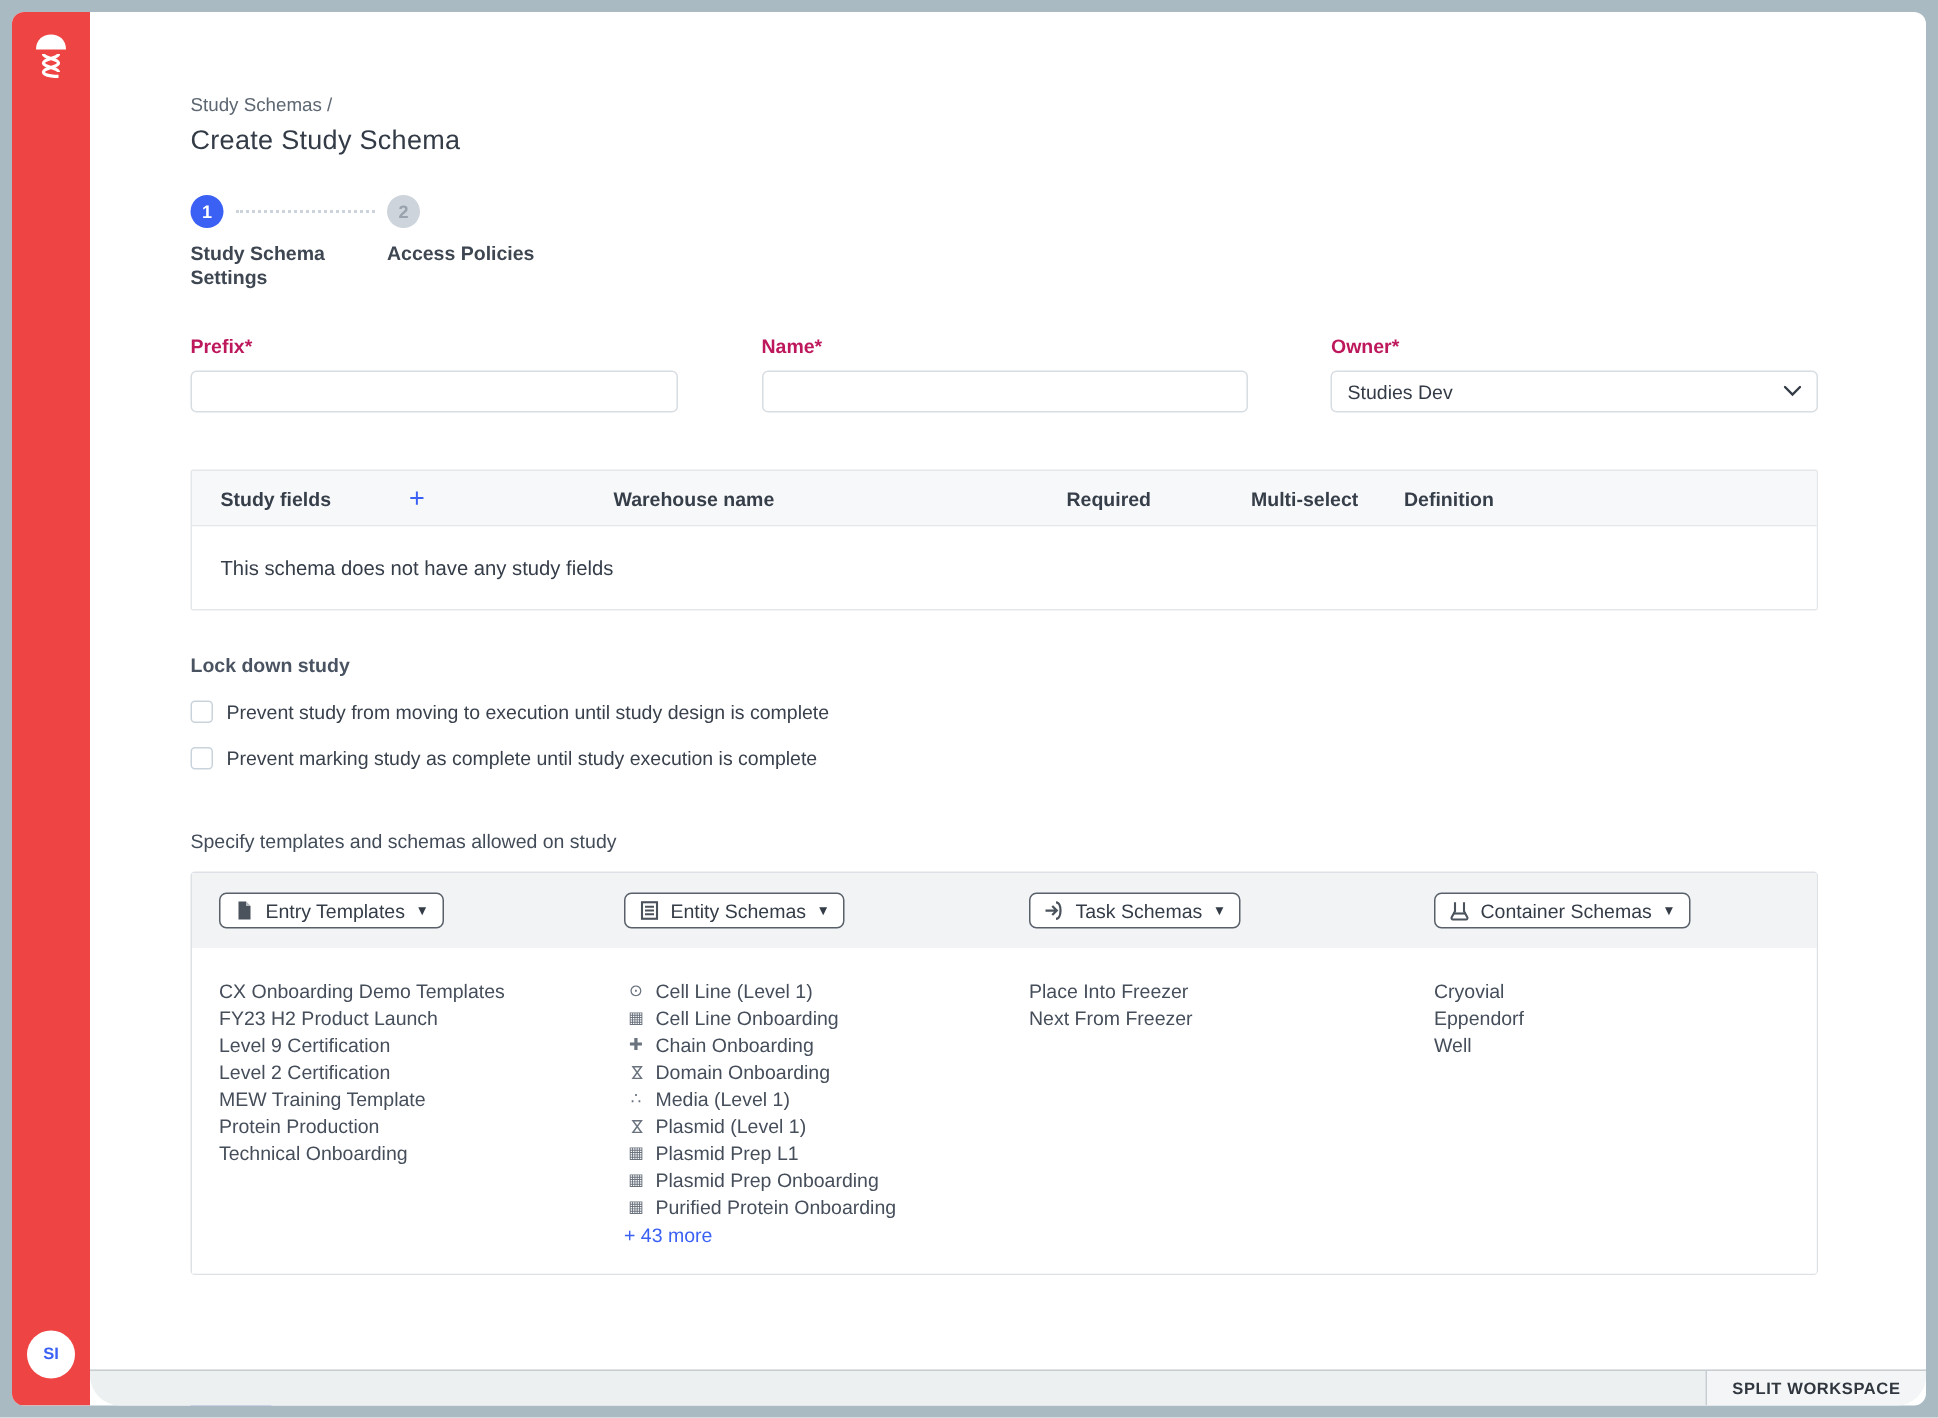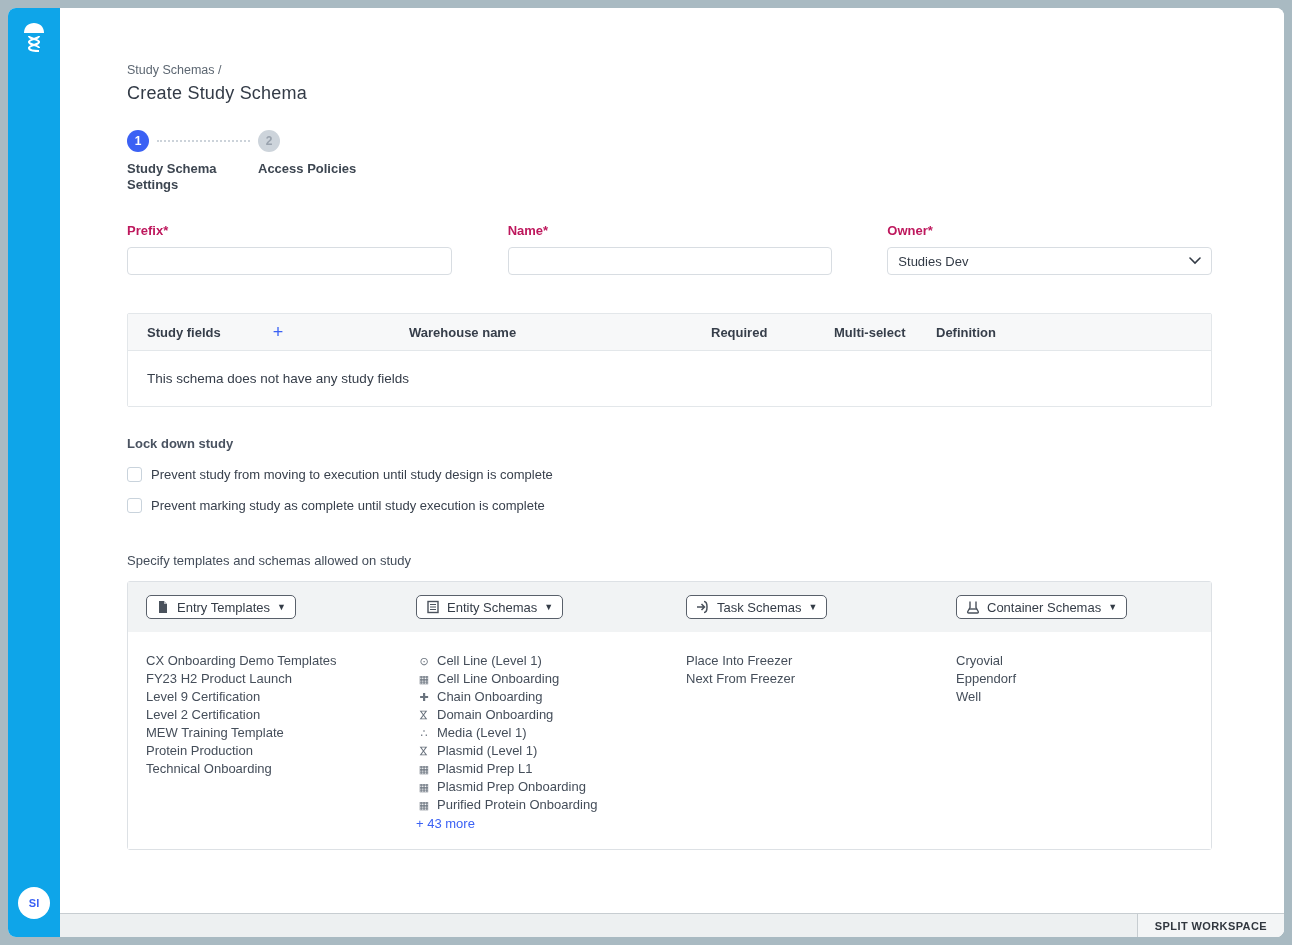--- a/index.html
+++ b/index.html
@@ -9,32 +9,32 @@
     font-family:"Liberation Sans", sans-serif;
     color:#353d49;
     overflow:hidden;
   }
   .window {
     position:absolute; left:8px; top:8px; right:8px; bottom:8px;
     border-radius:8px; overflow:hidden; display:flex; background:#fff;
   }
   
   .sidebar {
-    width:52px; background:#0ea5e9; flex:0 0 52px;
+    width:52px; background:#ef4444; flex:0 0 52px;
     display:flex; flex-direction:column; align-items:center;
     justify-content:space-between; padding:14px 0 18px 0;
   }
   .logo { width:26px; height:30px; cursor:pointer; }
   .avatar {
     width:32px; height:32px; border-radius:50%; background:#fff;
     color:#3b61f4; font-size:11px; font-weight:bold;
     display:flex; align-items:center; justify-content:center; cursor:pointer;
   }
   
-  .main { flex:1; position:relative; background:#fff; overflow:hidden; }
+  .main { flex:1; position:relative; background:#fff; overflow:hidden;border-radius:20px; }
   .content { padding:55px 72px 0 67px; }
   .breadcrumb { font-size:12.5px; color:#5d6772; margin-bottom:6px; }
   .page-title { font-size:18px; font-weight:400; color:#333b47; letter-spacing:.2px; }
 
   
   .stepper { display:flex; margin-top:26px; }
   .step { width:131px; }
   .step-top { display:flex; align-items:center; height:22px; }
   .step-circle {
     width:22px; height:22px; border-radius:50%; flex:0 0 22px;

